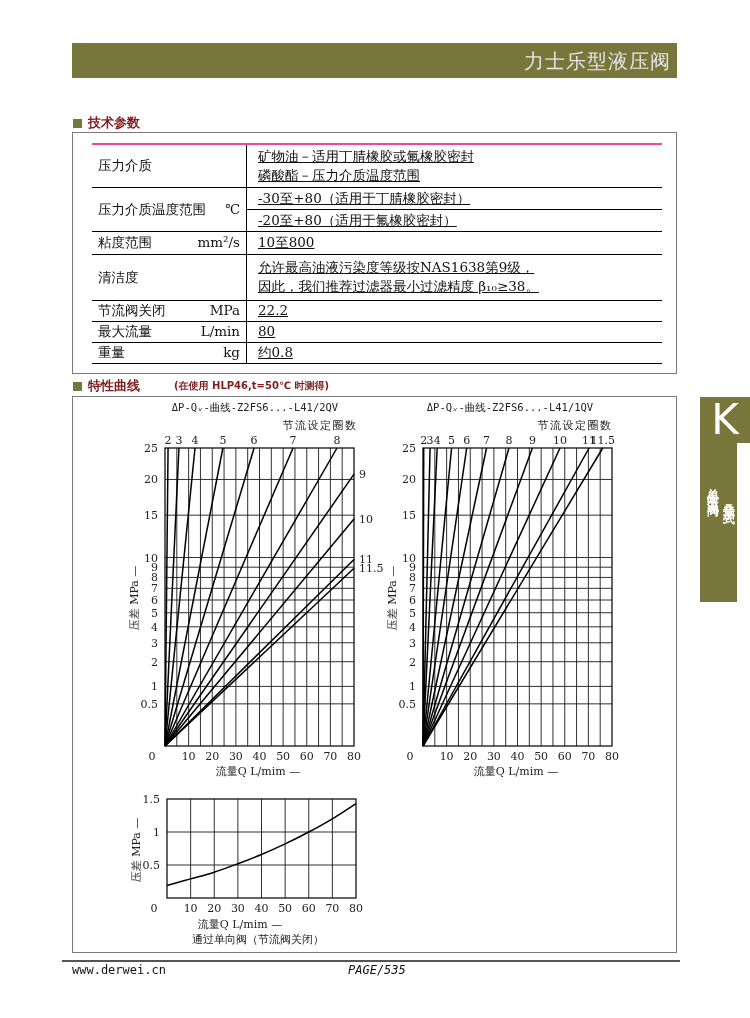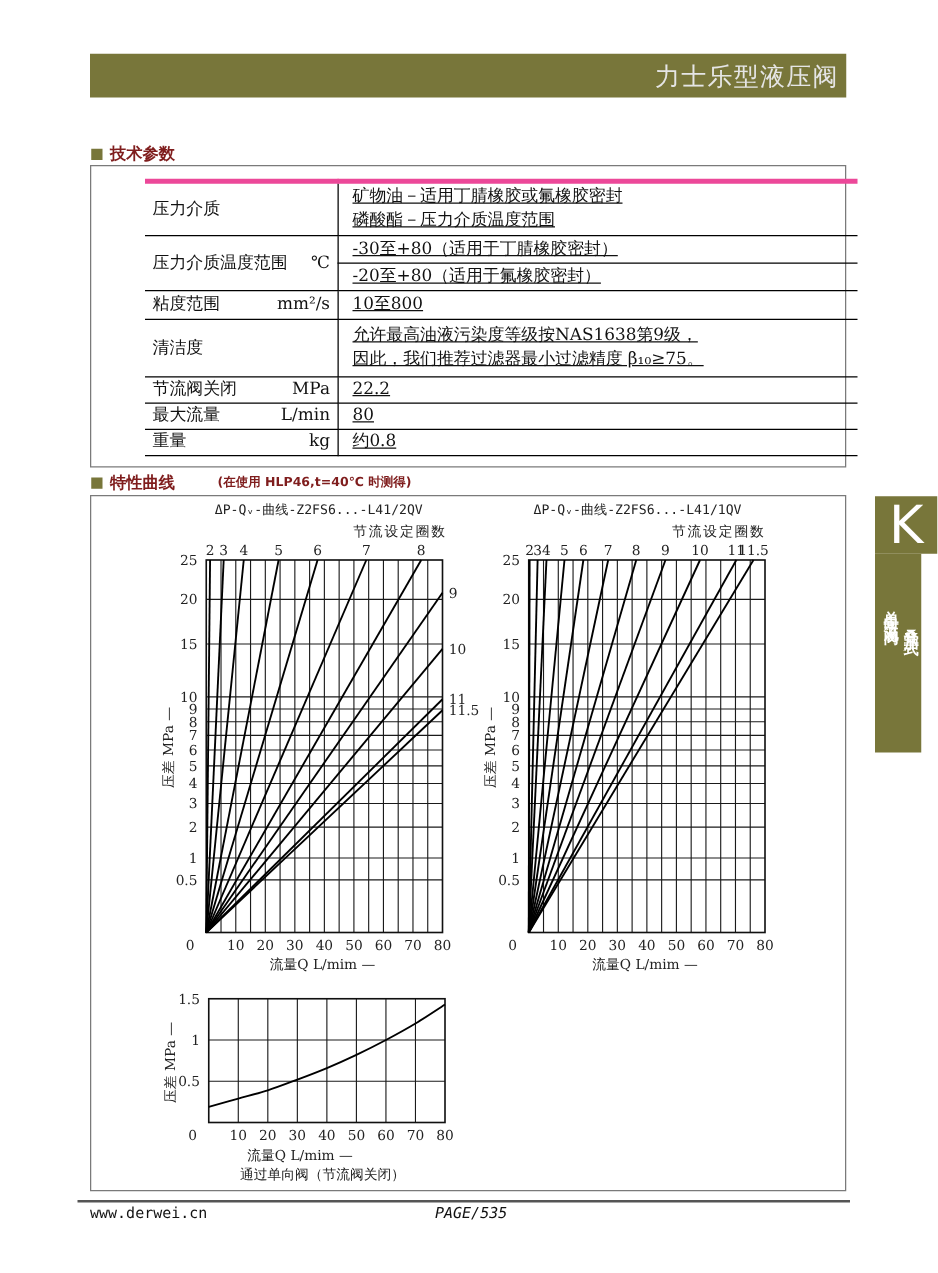--- a/index.html
+++ b/index.html
@@ -4,21 +4,21 @@
 <style>
 html,body{margin:0;padding:0;}
 body{width:750px;height:1018px;position:relative;background:#fff;overflow:hidden;font-family:"DejaVu Serif",serif;color:#111;}
 .abs{position:absolute;}
 #title-bar{left:72px;top:43px;width:605px;height:35px;background:#78763a;}
 #title-bar .t{position:absolute;right:6px;top:5px;color:#e5e5e5;font:20px "DejaVu Sans",sans-serif;letter-spacing:1px;margin-left:35px;}
 .sec-head{display:flex;align-items:center;font:bold 13px "DejaVu Sans",sans-serif;color:#7f1d1d;}
 .sec-head .sq{width:9px;height:9px;background:#78763a;margin-right:6px;display:inline-block;}
 .sec-head .note{font:bold 10px "DejaVu Sans",sans-serif;margin-left:34px;}
 .frame-box{border:1px solid #7a7a7a;box-sizing:border-box;}
-#spec-table{border-collapse:collapse;width:570px;font:13.5px "DejaVu Serif",serif;border-top:4px solid #ec4899;margin-left:24px;}
+#spec-table{border-collapse:collapse;width:570px;font:13.5px "DejaVu Serif",serif;border-top:2px solid #ec4899;}
 #spec-table td{border-bottom:1.5px solid #000;padding:0 6px;vertical-align:middle;line-height:19px;}
 #spec-table td.lbl{width:142px;border-right:1px solid #000;}
 #spec-table td.lbl .row{display:flex;justify-content:space-between;}
 #spec-table td.val{padding-left:11px;text-decoration:underline;}
 #spec-table td.sub{border-bottom:1px solid #000;}
 #charts-svg{position:absolute;left:0;top:0;}
 .grid{stroke:#1a1a1a;stroke-width:0.9;}
 .pframe{fill:none;stroke:#111;stroke-width:1.3;}
 .curve{stroke:#000;stroke-width:1.5;fill:none;}
 .tick{font:11px "DejaVu Serif",serif;fill:#222;}
@@ -84,21 +84,21 @@
   </tr>
   <tr style="height:46px">
     <td class="lbl">
           <div class="row">
             <span>清洁度</span>
             <span></span>
           </div>
         </td>
     <td class="val">
           <div>允许最高油液污染度等级按NAS1638第9级，</div>
-          <div>因此，我们推荐过滤器最小过滤精度 β₁₀≥75。</div>
+          <div>因此，我们推荐过滤器最小过滤精度 β₁₀≥38。</div>
         </td>
   </tr>
   <tr style="height:21px">
     <td class="lbl">
           <div class="row">
             <span>节流阀关闭</span>
             <span>MPa</span>
           </div>
         </td>
     <td class="val"><span>22.2</span></td>
@@ -120,21 +120,21 @@
           </div>
         </td>
     <td class="val"><span>约0.8</span></td>
   </tr>
 </tbody>
   </table>
 
 <div class="abs sec-head" style="left:73px;top:377px;">
   <span class="sq"></span>
   <span>特性曲线</span>
-  <span class="note">(在使用 HLP46,t=40℃ 时测得)</span>
+  <span class="note">(在使用 HLP46,t=50℃ 时测得)</span>
 </div>
 
 <div class="abs frame-box" style="left:72px;top:396px;width:605px;height:557px;"></div>
 
 <svg id="charts-svg" width="750" height="1018" viewBox="0 0 750 1018">
   <g id="chart-1">
       <g>
         <line x1="176.8125" x2="176.8125" y1="448" y2="746" class="grid"></line>
         <line x1="188.625" x2="188.625" y1="448" y2="746" class="grid"></line>
         <line x1="200.4375" x2="200.4375" y1="448" y2="746" class="grid"></line>

